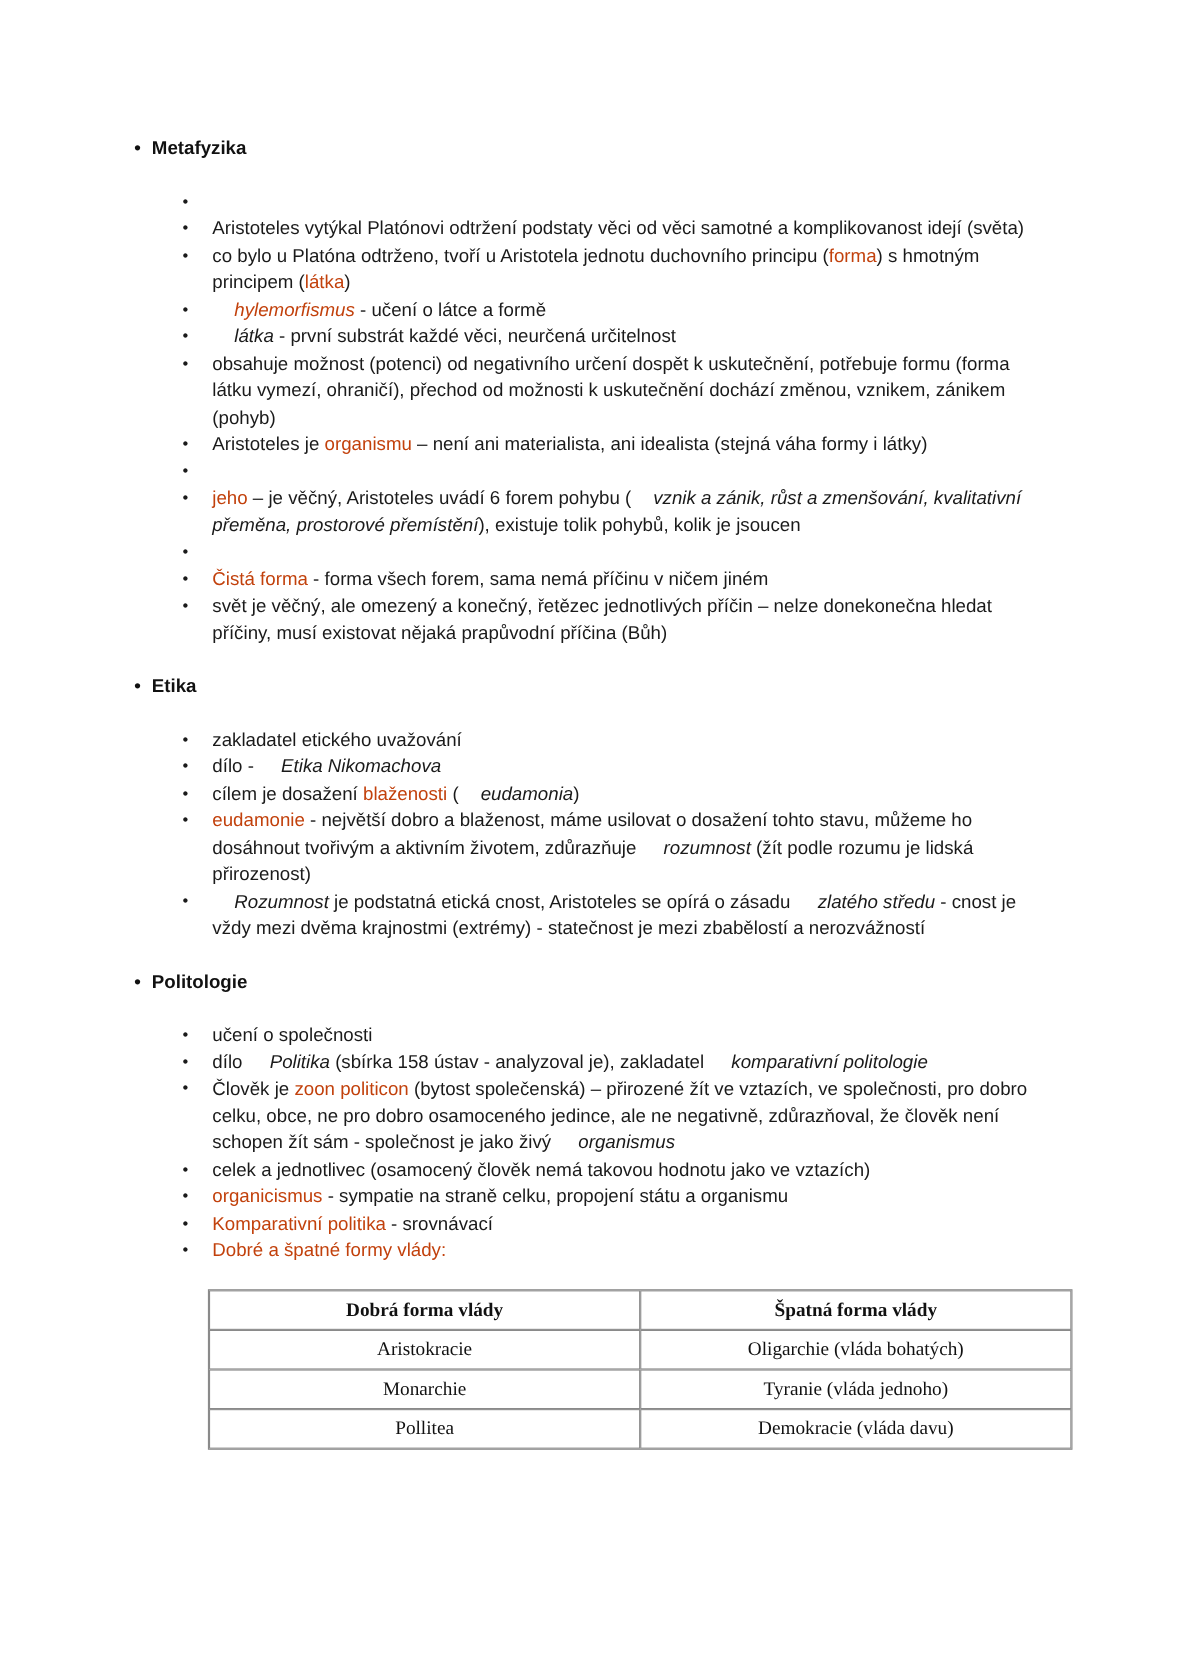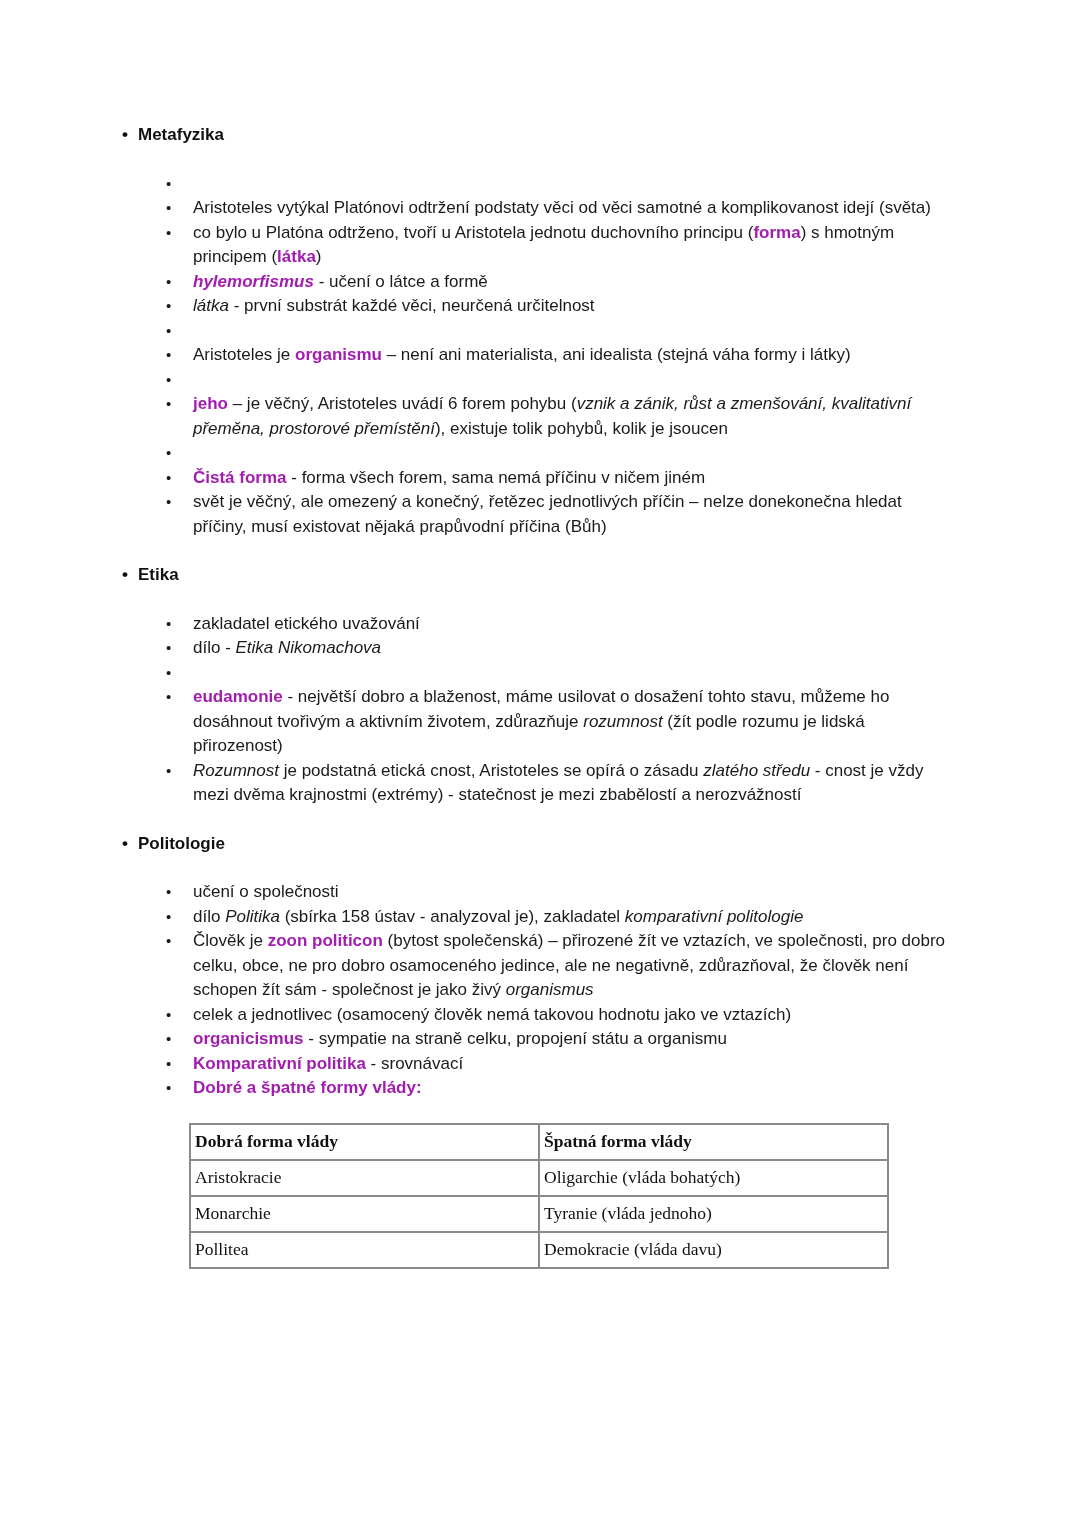--- a/index.html
+++ b/index.html
@@ -40,31 +40,31 @@
     line-height: 24.5px;
   }
   .item > .blt {
     width: 27px;
     flex-shrink: 0;
     font-size: 15px;
   }
   .item > .txt {
     width: 755px;
   }
-  .b { font-weight: 700; color: #a21caf; }
-  .i { font-style: italic; }
+  .b { font-weight: 400; color: #c2410c; }
+  .i { font-style: italic; margin-left: 20px; }
   .gov-table {
     margin: 22px 0 0 189px;
-    width: 700px;
+    width: 786px;
     border-collapse: separate;
     border-spacing: 0;
     font-family: "Liberation Serif", "DejaVu Serif", serif;
     font-size: 17.5px;
     color: #111111;
-    text-align: left;
+    text-align: center;
     border: 1px solid #8a8a8a;
   }
   .gov-table th,
   .gov-table td {
     border: 1px solid #8a8a8a;
     width: 50%;
     padding: 5px 4px;
     height: 24px;
     vertical-align: middle;
   }
@@ -96,20 +96,21 @@
         <div class="item">
           <span class="blt">•</span>
           <div class="txt"><span class="b i">hylemorfismus</span><span> - učení o látce a formě</span></div>
         </div>
         <div class="item">
           <span class="blt">•</span>
           <div class="txt"><span class="i">látka</span><span> - první substrát každé věci, neurčená určitelnost</span></div>
         </div>
         <div class="item">
           <span class="blt">•</span>
+          <div class="txt"><span>obsahuje možnost (potenci) od negativního určení dospět k uskutečnění, potřebuje formu (forma látku vymezí, ohraničí), přechod od možnosti k uskutečnění dochází změnou, vznikem, zánikem (pohyb)</span></div>
         </div>
         <div class="item">
           <span class="blt">•</span>
           <div class="txt"><span>Aristoteles je </span><span class="b">organismu</span><span> – není ani materialista, ani idealista (stejná váha formy i látky)</span></div>
         </div>
         <div class="item">
           <span class="blt">•</span>
         </div>
         <div class="item">
           <span class="blt">•</span>
@@ -135,20 +136,21 @@
         <div class="item">
           <span class="blt">•</span>
           <div class="txt"><span>zakladatel etického uvažování</span></div>
         </div>
         <div class="item">
           <span class="blt">•</span>
           <div class="txt"><span>dílo - </span><span class="i">Etika Nikomachova</span></div>
         </div>
         <div class="item">
           <span class="blt">•</span>
+          <div class="txt"><span>cílem je dosažení </span><span class="b">blaženosti</span><span> (</span><span class="i">eudamonia</span><span>)</span></div>
         </div>
         <div class="item">
           <span class="blt">•</span>
           <div class="txt"><span class="b">eudamonie</span><span> - největší dobro a blaženost, máme usilovat o dosažení tohto stavu, můžeme ho dosáhnout tvořivým a aktivním životem, zdůrazňuje </span><span class="i">rozumnost</span><span> (žít podle rozumu je lidská přirozenost)</span></div>
         </div>
         <div class="item">
           <span class="blt">•</span>
           <div class="txt"><span class="i">Rozumnost</span><span> je podstatná etická cnost, Aristoteles se opírá o zásadu </span><span class="i">zlatého středu</span><span> - cnost je vždy mezi dvěma krajnostmi (extrémy) - statečnost je mezi zbabělostí a nerozvážností</span></div>
         </div>
       </section>

